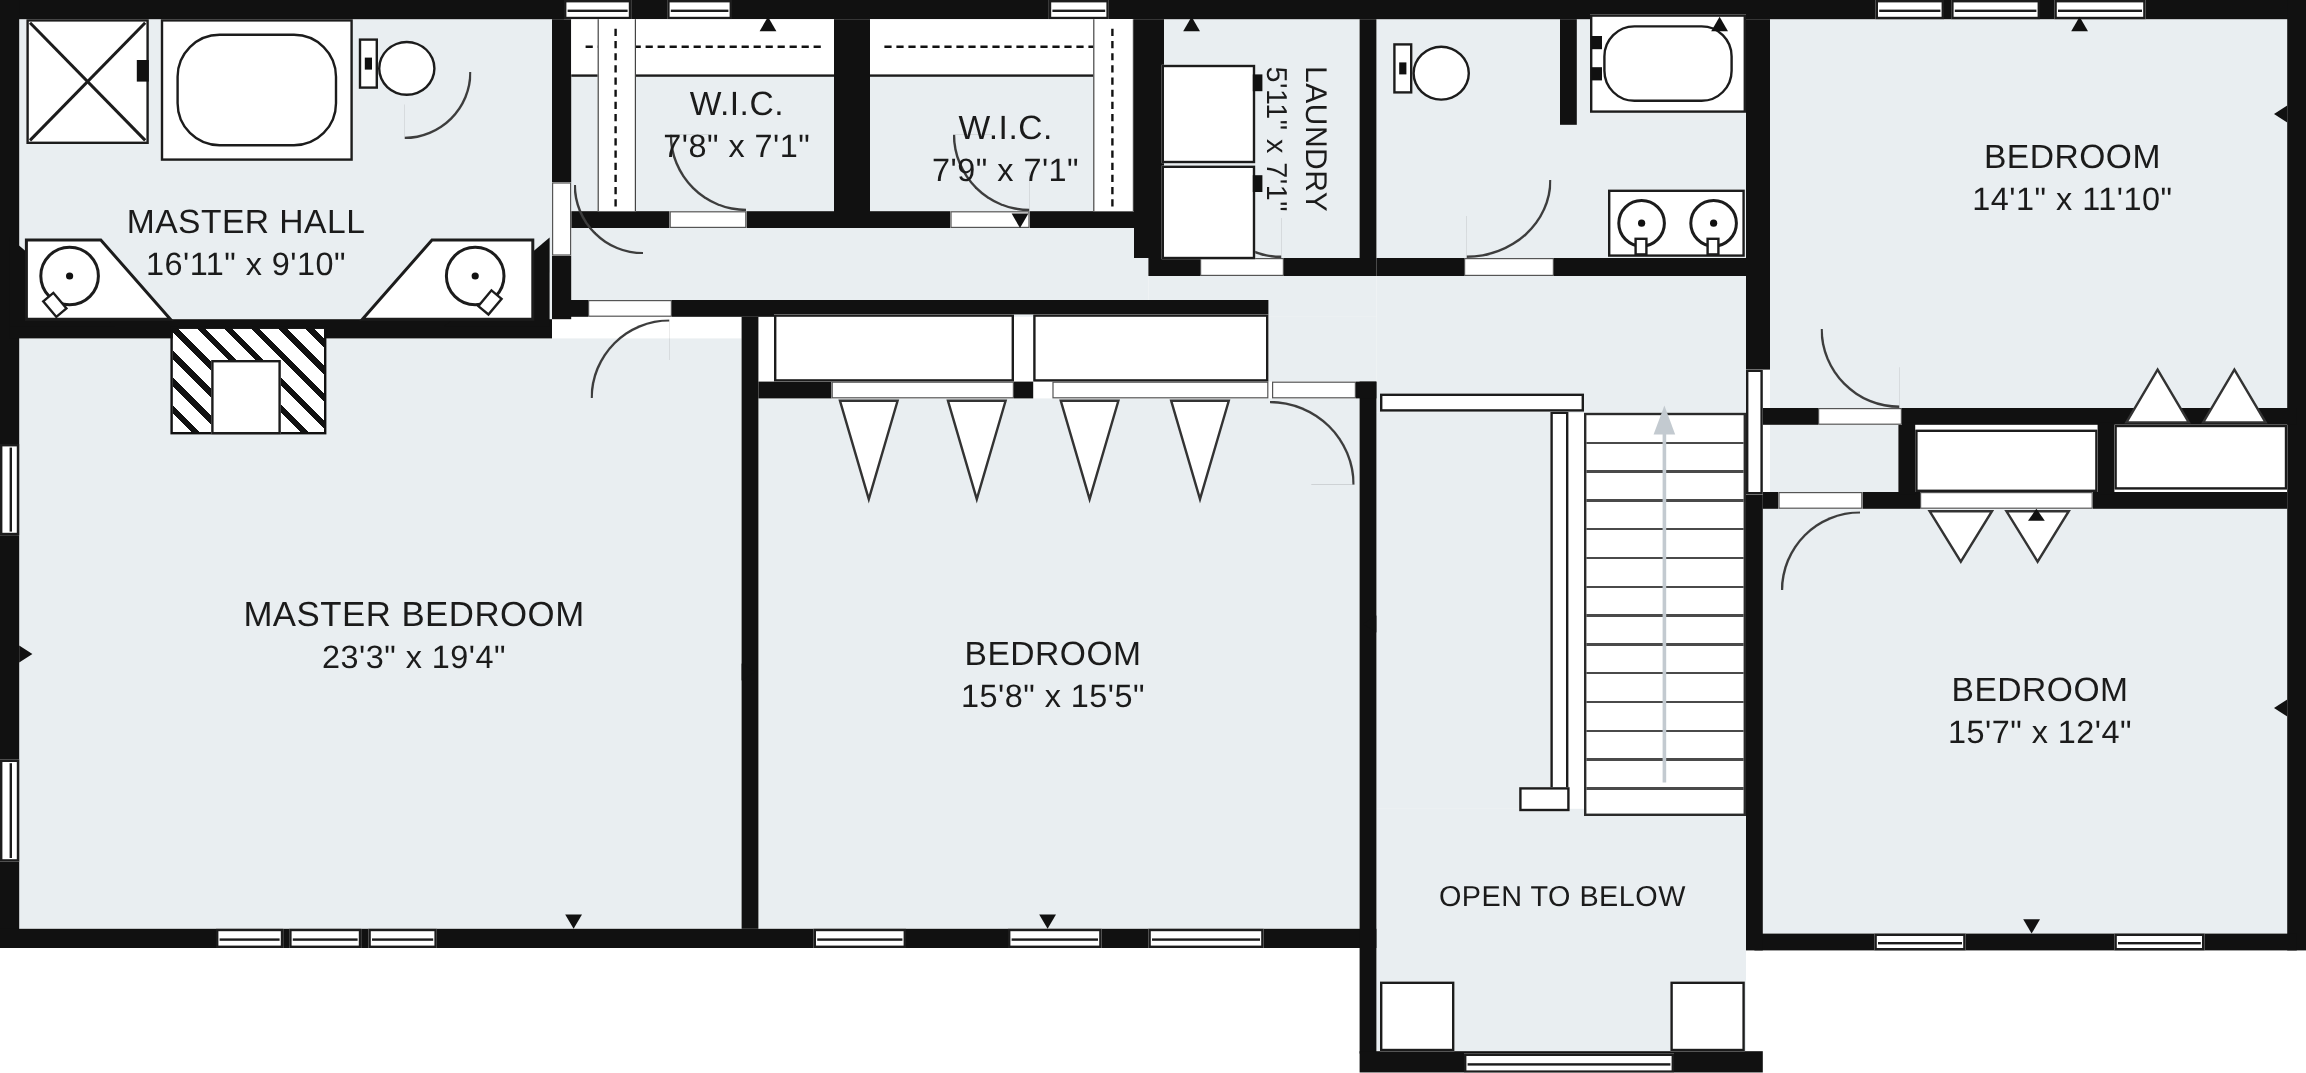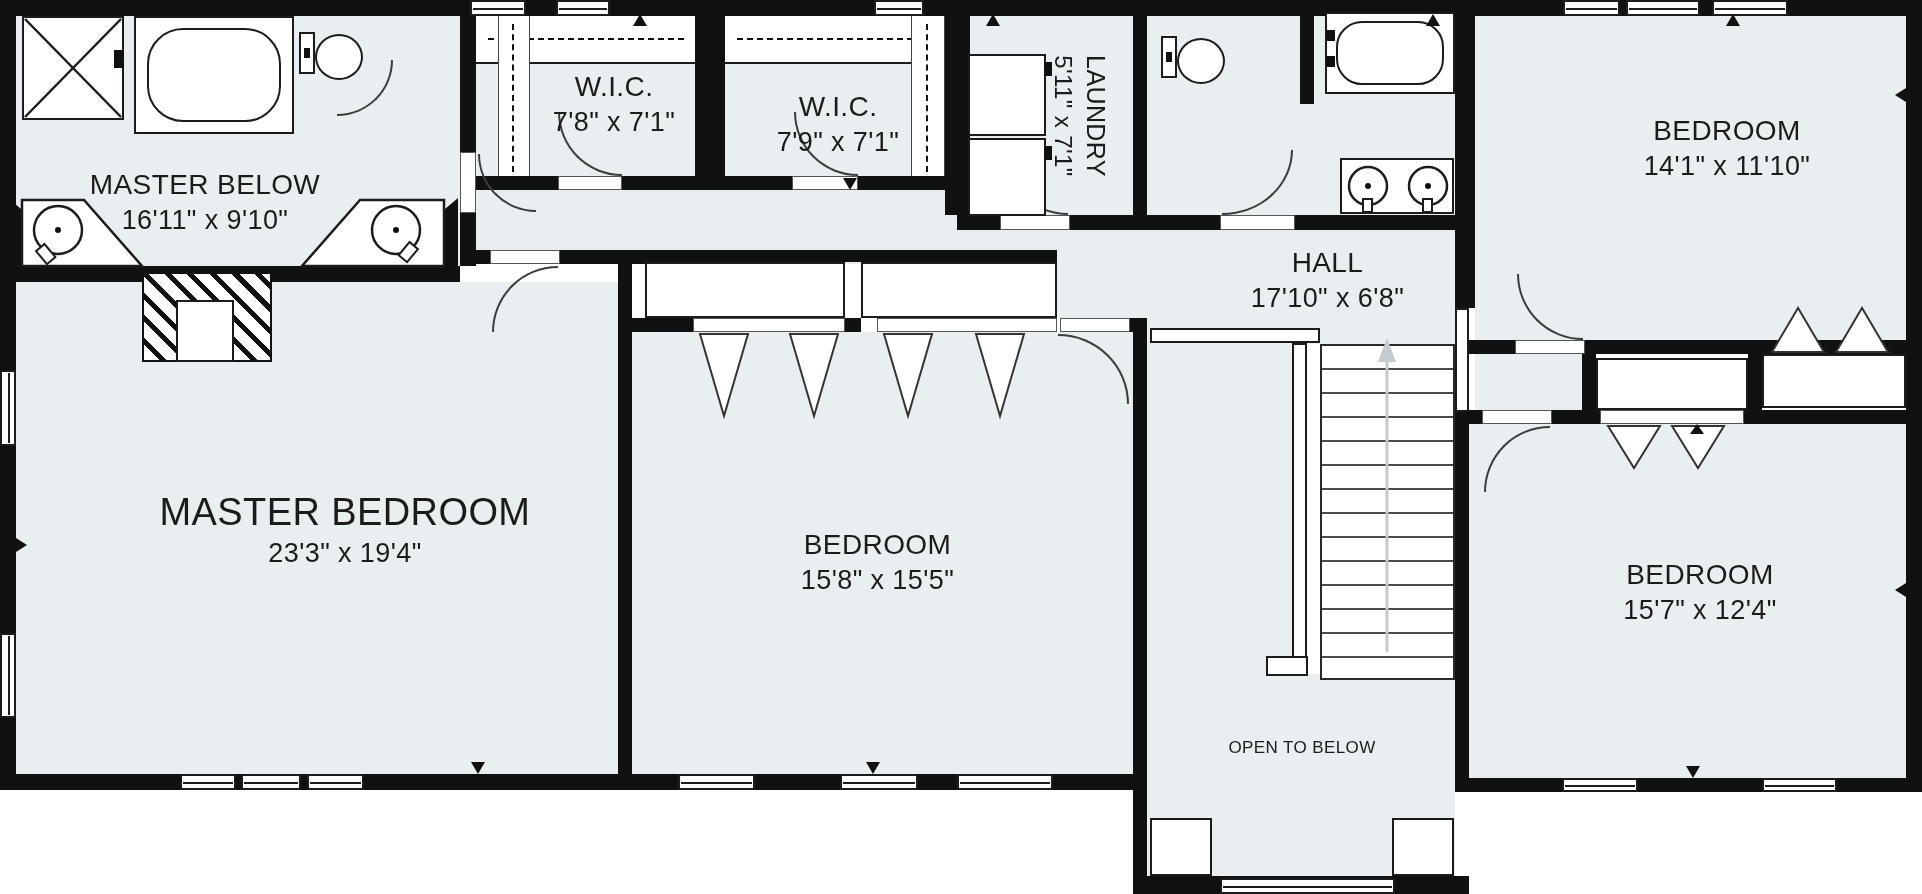--- a/index.html
+++ b/index.html
@@ -268,52 +268,48 @@
       <polygon points="1906,88 1906,102 1895,95"></polygon>
       <polygon points="1906,583 1906,597 1895,590"></polygon>
       <polygon points="1147,513 1147,527 1136,520"></polygon>
       <polygon points="618,553 618,567 629,560"></polygon>
       <polygon points="843,178 857,178 850,190"></polygon>
       <polygon points="1690,434 1704,434 1697,424"></polygon>
     </g>
   </svg>
 
   <div class="lbl" style="left:60px;top:164px;width:290px;height:76px">
-    <span class="nm">MASTER BELOW</span>
+    <span class="nm">MASTER HALL</span>
     <span class="dm">16'11" x 9'10"</span>
   </div>
   <div class="lbl" style="left:504px;top:68px;width:220px;height:72px">
     <span class="nm">W.I.C.</span>
     <span class="dm">7'8" x 7'1"</span>
   </div>
   <div class="lbl" style="left:728px;top:88px;width:220px;height:72px">
     <span class="nm">W.I.C.</span>
     <span class="dm">7'9" x 7'1"</span>
   </div>
   <div class="lbl rot90" style="left:1000px;top:74px;width:160px;height:84px">
     <span class="nm" style="font-size:25px">LAUNDRY</span>
     <span class="dm" style="font-size:24px">5'11" x 7'1"</span>
   </div>
   <div class="lbl" style="left:1560px;top:110px;width:334px;height:76px">
     <span class="nm">BEDROOM</span>
     <span class="dm">14'1" x 11'10"</span>
   </div>
-  <div class="lbl" style="left:1195px;top:242px;width:265px;height:76px">
-    <span class="nm">HALL</span>
-    <span class="dm">17'10" x 6'8"</span>
-  </div>
   <div class="lbl" style="left:120px;top:490px;width:450px;height:80px">
-    <span class="nm" style="font-size:38px">MASTER BEDROOM</span>
+    <span class="nm" style="font-size:29px">MASTER BEDROOM</span>
     <span class="dm">23'3" x 19'4"</span>
   </div>
   <div class="lbl" style="left:700px;top:522px;width:355px;height:80px">
     <span class="nm">BEDROOM</span>
     <span class="dm">15'8" x 15'5"</span>
   </div>
   <div class="lbl" style="left:1522px;top:552px;width:356px;height:80px">
     <span class="nm">BEDROOM</span>
     <span class="dm">15'7" x 12'4"</span>
   </div>
   <div class="lbl" style="left:1147px;top:730px;width:310px;height:36px">
-    <span class="nm" style="font-size:17px">OPEN TO BELOW</span>
+    <span class="nm" style="font-size:24px">OPEN TO BELOW</span>
   </div>
 
 </div>
 
 </body></html>

